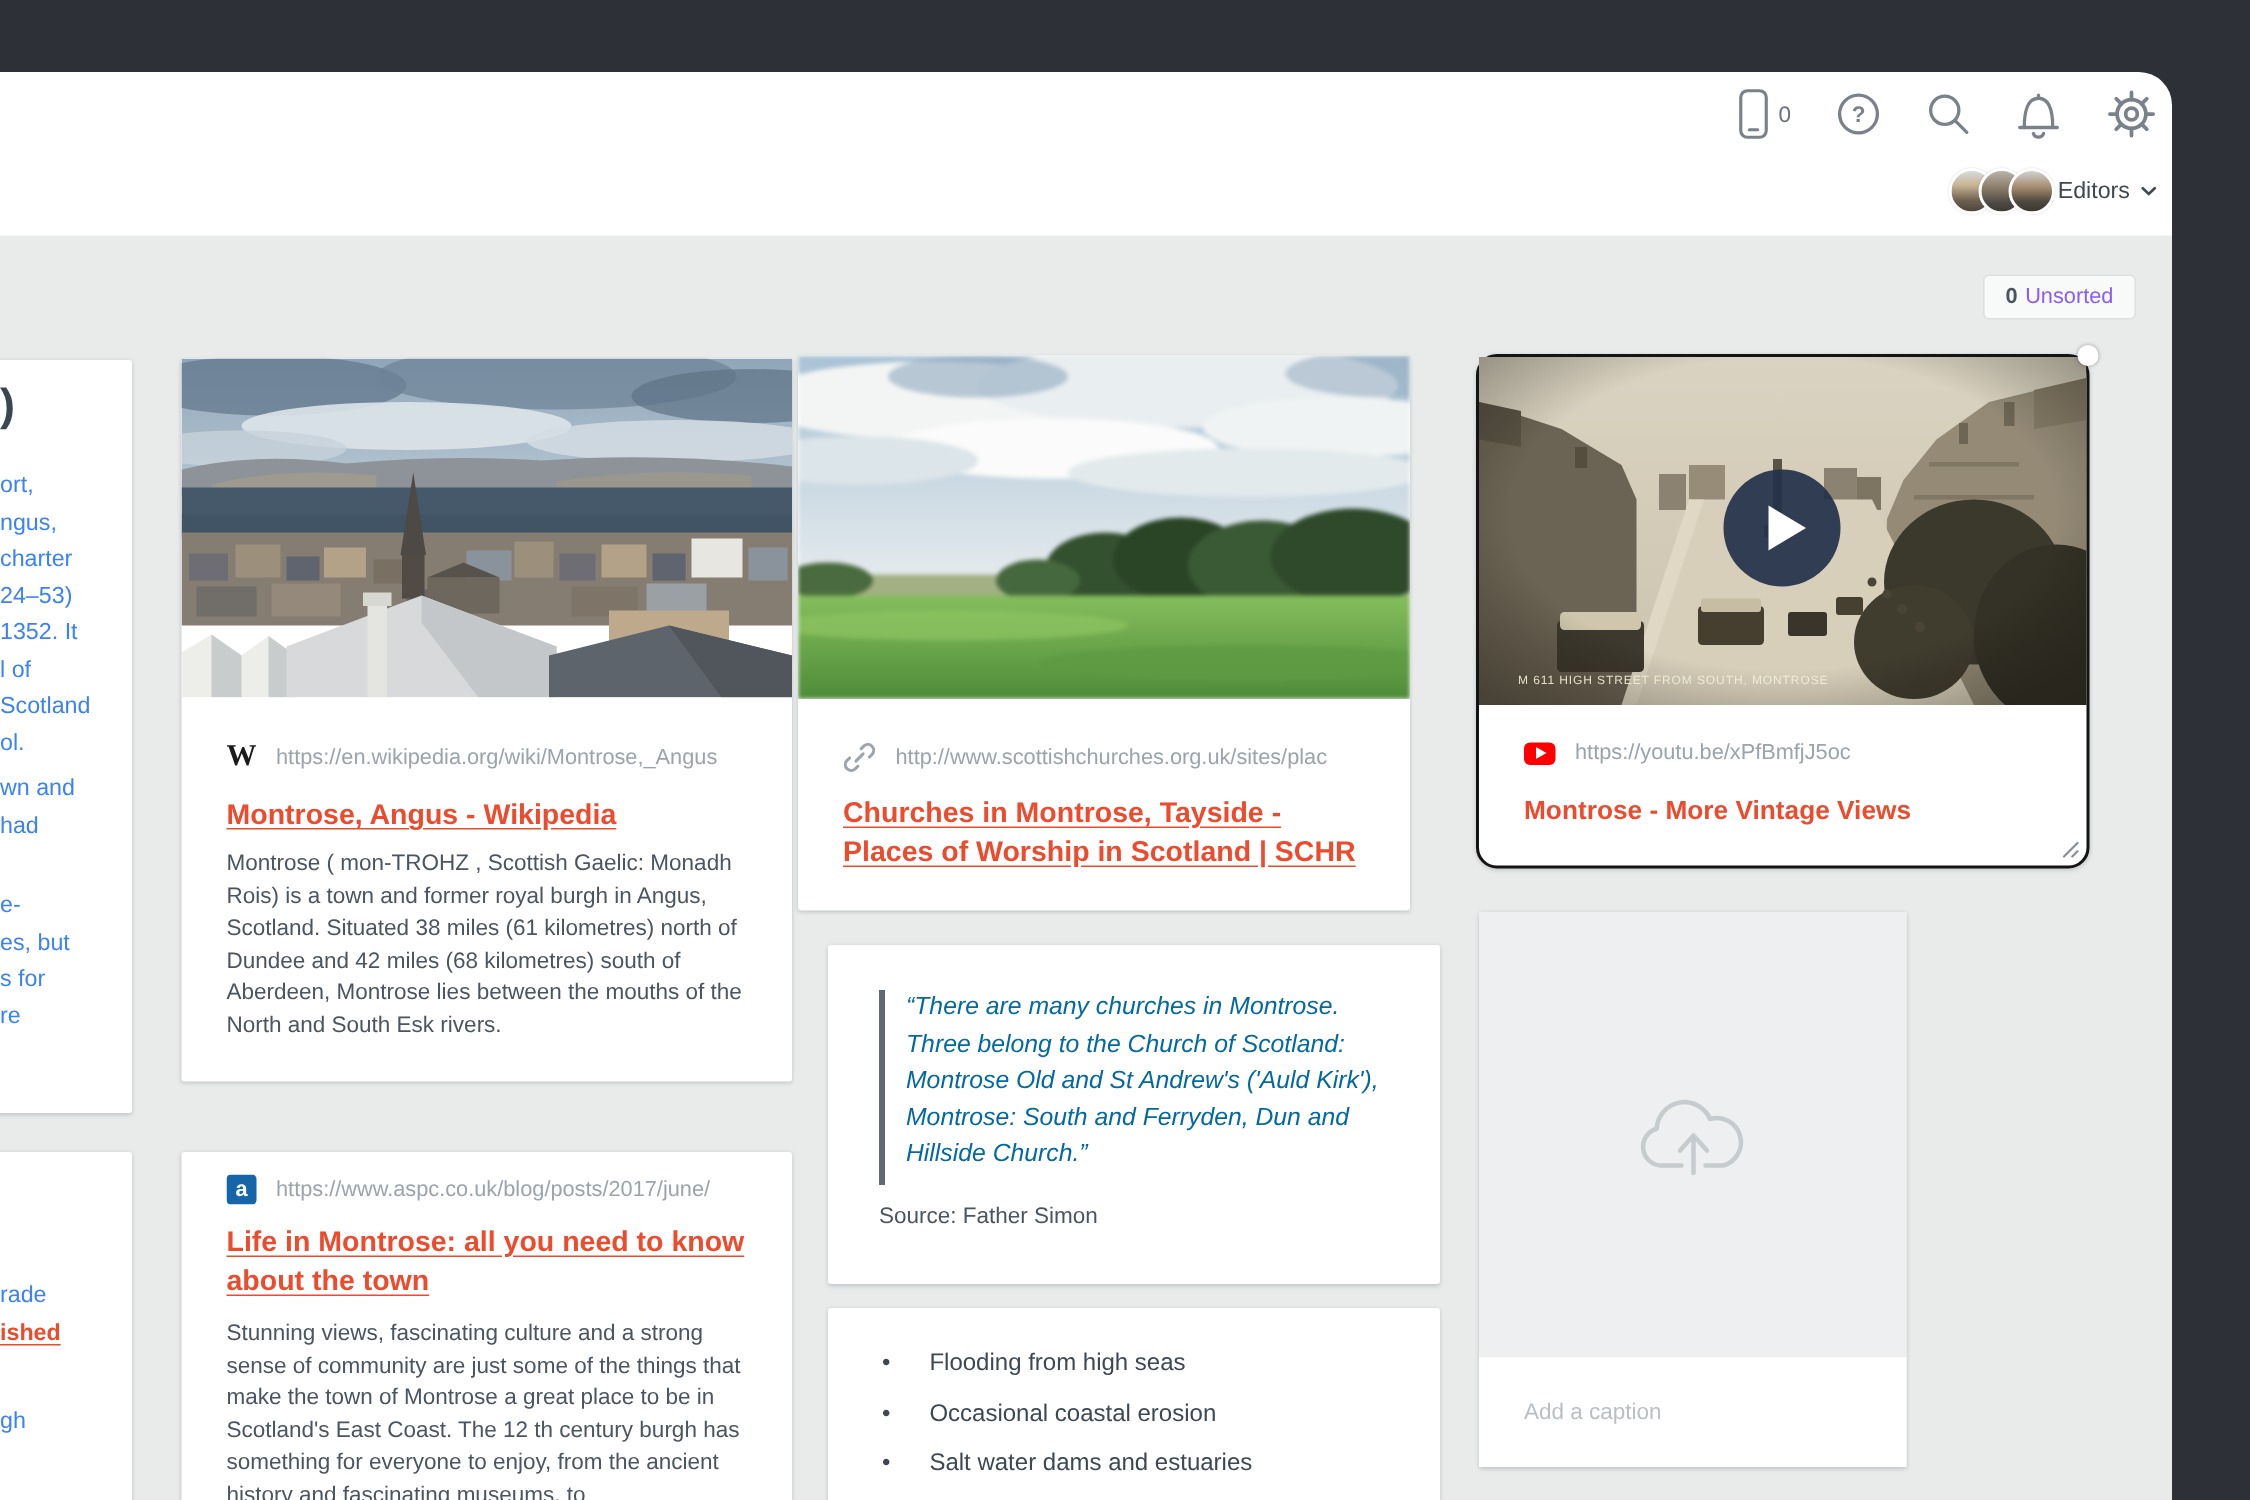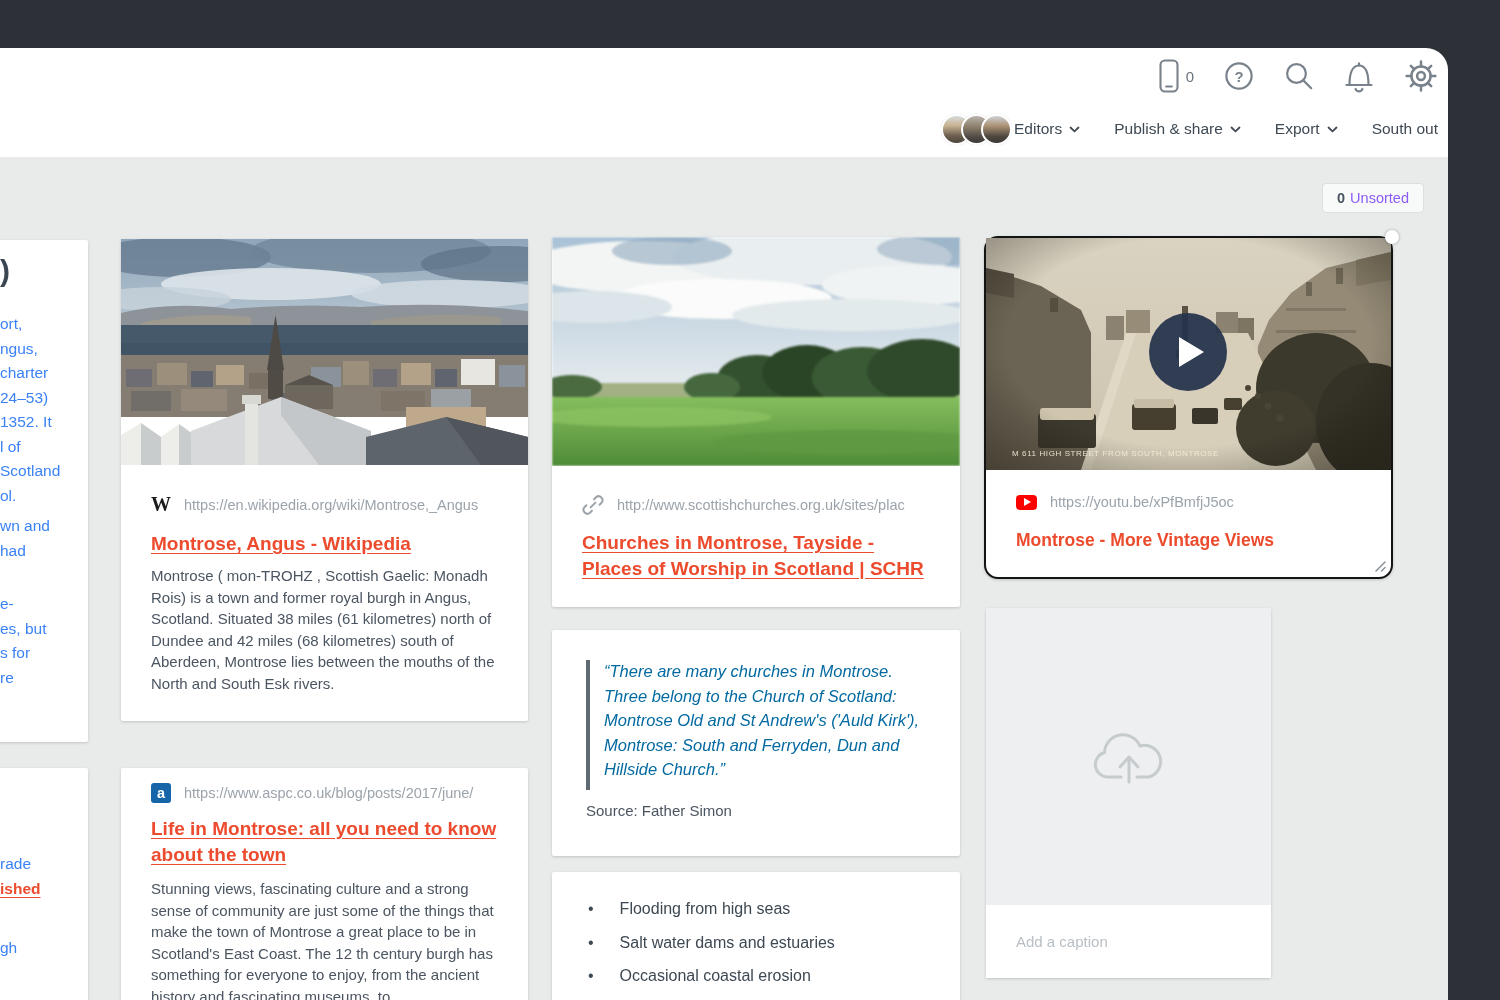--- a/index.html
+++ b/index.html
@@ -12,21 +12,21 @@
            background:#ffffff; border-top-right-radius:22px; }
   .board { position:absolute; left:0; top:157px; width:1448px; height:843px;
            background:#E9EBEB; }
 
   
   .page-title { position:absolute; left:379px; top:105px; font-family:"Liberation Serif", serif;
                 font-weight:700; font-size:35px; color:#ffffff; letter-spacing:.2px; }
   .toolbar-icons { position:absolute; top:58px; right:62px; display:flex; align-items:center; gap:30px; }
   .toolbar-icons .ico { display:flex; align-items:center; color:#79828B; }
   .unread { font-size:15px; color:#6A737B; margin-left:5px; }
-  .menu-row { position:absolute; top:112px; right:62px; display:flex; align-items:center; gap:34px; height:34px; }
+  .menu-row { position:absolute; top:112px; right:62px; display:flex; align-items:center; gap:34px; height:34px;flex-direction:column; }
   .avatars { display:flex; margin-right:-8px; }
   .avatar { width:31px; height:31px; border-radius:50%; border:2px solid #fff;
             box-shadow:0 0 1px rgba(0,0,0,.25); }
   .avatar + .avatar { margin-left:-11px; }
   .av1 { background:linear-gradient(180deg,#d7dbdd 0%,#c9b494 35%,#6f6150 72%,#4c453d 100%); }
   .av2 { background:linear-gradient(180deg,#b9b4ac 0%,#8d7f6b 40%,#4f4a45 78%,#3c3936 100%); }
   .av3 { background:linear-gradient(180deg,#cfd2d4 0%,#a98f72 38%,#50483f 75%,#3a3734 100%); }
   .menu-item { display:flex; align-items:center; gap:7px; font-size:15.5px; color:#3E4953; cursor:default; }
 
   
@@ -273,21 +273,21 @@
     <div class="url-row" style="position:absolute;left:30px;top:254px;width:350px;">
       <span class="fav-w">W</span>
       <span>https://en.wikipedia.org/wiki/Montrose,_Angus</span>
     </div>
     <div style="position:absolute;left:30px;top:292px;width:350px;">
       <span class="link-title">Montrose, Angus - Wikipedia</span>
     </div>
     <div class="body-text" style="position:absolute;left:30px;top:326px;width:347px;">Montrose ( mon-TROHZ , Scottish Gaelic: Monadh Rois) is a town and former royal burgh in Angus, Scotland. Situated 38 miles (61 kilometres) north of Dundee and 42 miles (68 kilometres) south of Aberdeen, Montrose lies between the mouths of the North and South Esk rivers.</div>
   </div>
 
-  <div class="card" style="left:552px; top:237px; width:408px; height:370px;">
+  <div class="card" style="left:532px; top:237px; width:408px; height:370px;">
     <div class="imgwrap" style="width:408px;height:229px;">
       <svg width="408" height="229" viewBox="0 0 408 229" style="filter:blur(1.3px);">
         <defs>
           <linearGradient id="skyF" x1="0" y1="0" x2="0" y2="1">
             <stop offset="0" stop-color="#A9C2D6"></stop>
               <stop offset="1" stop-color="#E8EDEF"></stop>
           </linearGradient>
           <linearGradient id="grassF" x1="0" y1="0" x2="0" y2="1">
             <stop offset="0" stop-color="#85BE5D"></stop>
               <stop offset="1" stop-color="#4F8C38"></stop>
@@ -419,24 +419,24 @@
     </div>
     <div class="body-text" style="position:absolute;left:30px;top:110px;width:347px;">Stunning views, fascinating culture and a strong sense of community are just some of the things that make the town of Montrose a great place to be in Scotland's East Coast. The 12 th century burgh has something for everyone to enjoy, from the ancient history and fascinating museums, to</div>
   </div>
 
   <div class="card" style="left:552px; top:872px; width:408px; height:150px;">
     <ul class="bullets">
       <li>
           <span>Flooding from high seas</span>
         </li>
       <li>
-          <span>Salt water dams and estuaries</span>
+          <span>Occasional coastal erosion</span>
         </li>
       <li>
-          <span>Occasional coastal erosion</span>
+          <span>Salt water dams and estuaries</span>
         </li>
     </ul>
   </div>
 
   <div class="card" style="left:986px; top:608px; width:285px; height:370px;">
     <div class="upload-zone">
       <svg width="84" height="64" viewBox="0 0 84 64" fill="none" stroke="#C6CBCE" stroke-width="3" stroke-linecap="round" stroke-linejoin="round">
         <path d="M 34 52 H 20 A 12.5 12.5 0 0 1 17.5 27.5 A 18.5 18.5 0 0 1 53 21 A 14 14 0 0 1 62 52 H 50"></path>
         <line x1="42" y1="57" x2="42" y2="35"></line>
         <polyline points="33,42 42,32 51,42"></polyline>

